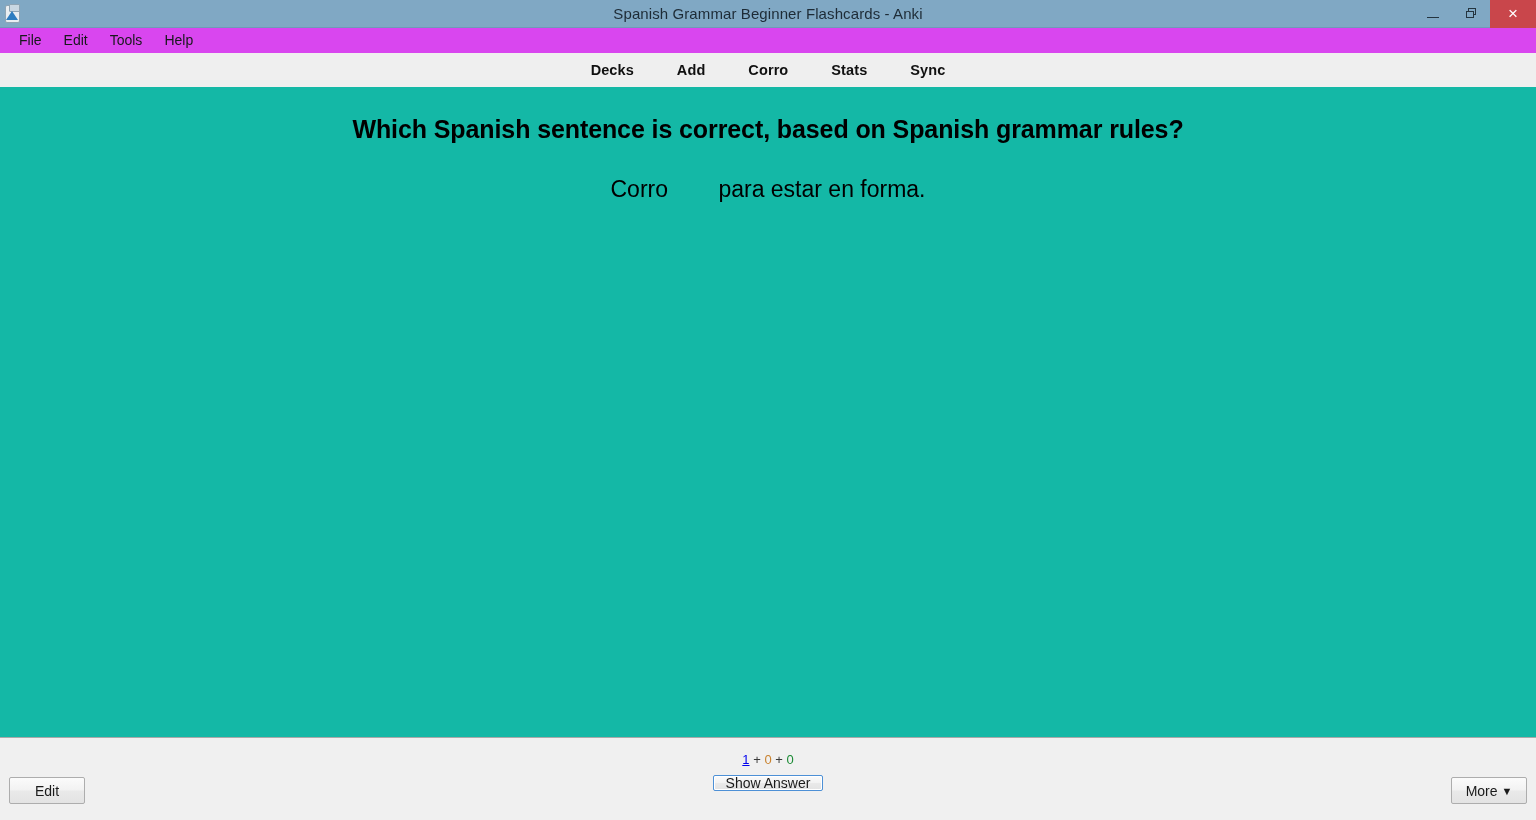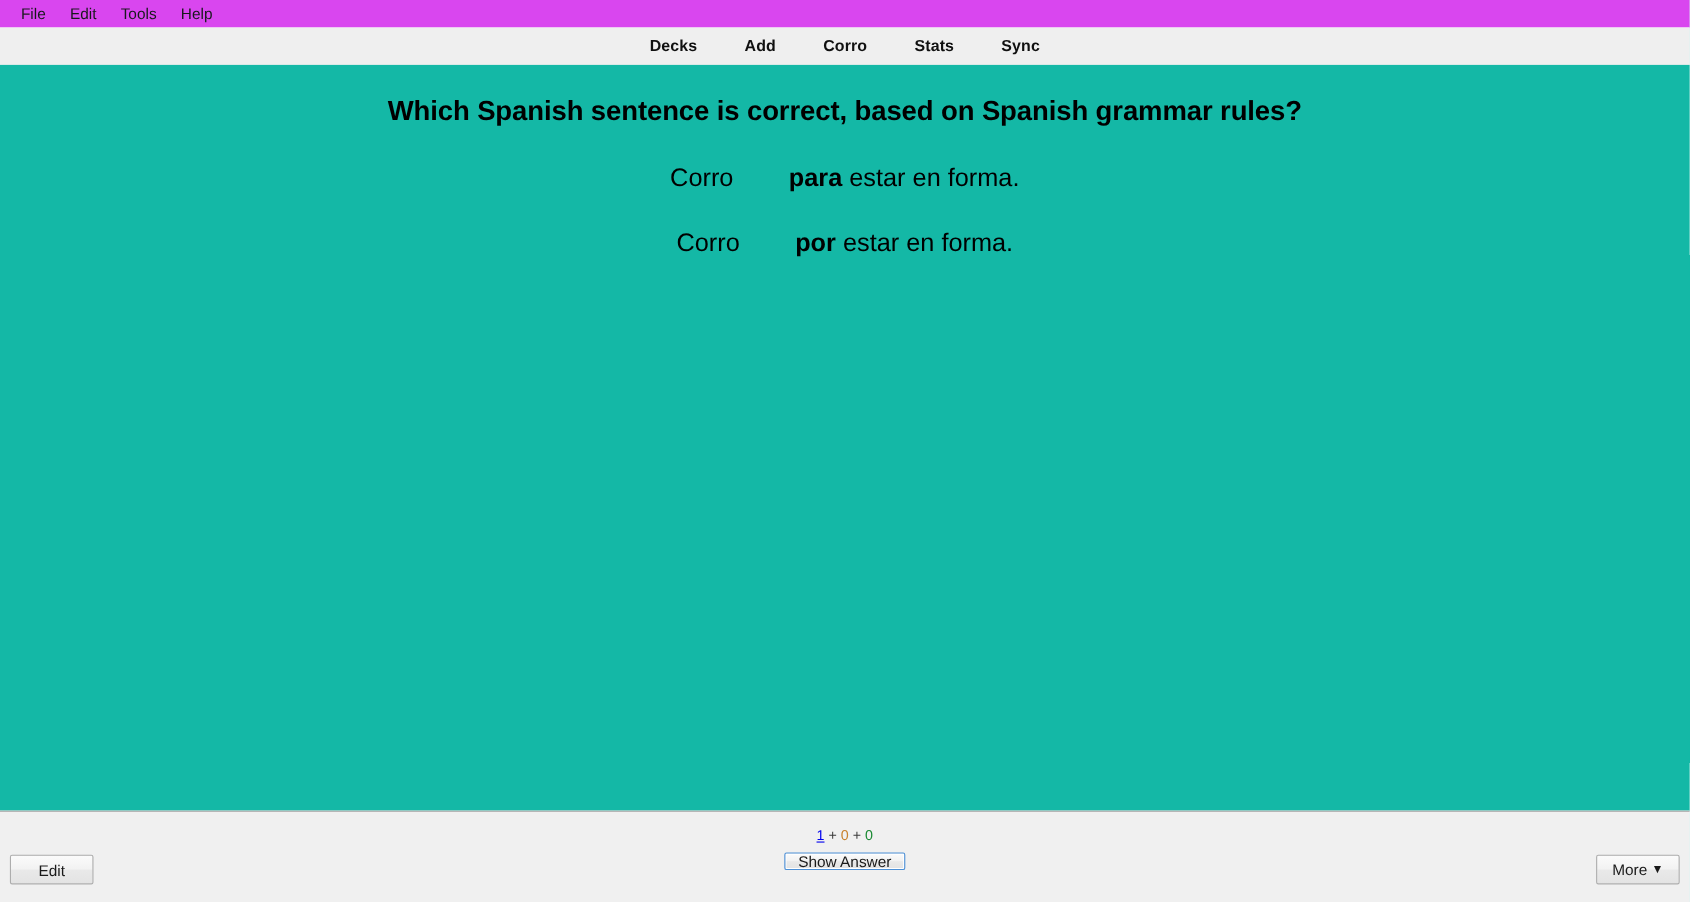--- a/index.html
+++ b/index.html
@@ -202,21 +202,21 @@
   }
   .q-line {
     font-size: 23px;
     color: #000000;
     line-height: 33px;
     margin: 0;
     padding: 13px 0;
     font-weight: normal;
   }
   .q-line b {
-    font-weight: bold;
+    font-weight: normal;
     margin-left: 44px;
   }
 
   
   .bottombar {
     height: 83px;
     min-height: 83px;
     background: #f0f0f0;
     border-top: 1px solid #a9a9a9;
     position: relative;
@@ -286,40 +286,56 @@
     font-size: 11px;
     position: relative;
     top: -1px;
   }
 </style>
 </head>
 <body>
 
 <div class="app">
 
+  <div class="titlebar">
+    <div class="app-icon">
+      <div class="card"></div>
+      <div class="card2"></div>
+      <div class="star"></div>
+    </div>
+    <div class="titlebar-title">Spanish Grammar Beginner Flashcards - Anki</div>
+    <div class="win-controls">
+      <div class="win-btn">
+        <span class="glyph-min"></span>
+      </div>
+      <div class="win-btn">
+        <span class="glyph-restore"></span>
+      </div>
+      <div class="win-btn close">×</div>
+    </div>
+  </div>
 
   <div class="menubar">
     <div class="menu-item">File</div>
     <div class="menu-item">Edit</div>
     <div class="menu-item">Tools</div>
     <div class="menu-item">Help</div>
   </div>
 
   <div class="toolbar">
     <div class="toolbar-link">Decks</div>
     <div class="toolbar-link">Add</div>
     <div class="toolbar-link">Corro</div>
     <div class="toolbar-link">Stats</div>
     <div class="toolbar-link">Sync</div>
   </div>
 
   <div class="card-area">
     <div class="q-title">Which Spanish sentence is correct, based on Spanish grammar rules?</div>
     <div class="q-line"><span>Corro </span><b>para</b><span> estar en forma.</span></div>
-    <div class="q-line"><span>Corro </span><b>por</b><span> estar en forma.</span></div>
   </div>
 
   <div class="bottombar">
     <div class="counts"><span class="c-new">1</span><span class="plus" style="white-space: pre;"> + </span><span class="c-learn">0</span><span class="plus" style="white-space: pre;"> + </span><span class="c-review">0</span></div>
     <button class="btn btn-edit">Edit</button>
     <button class="btn btn-show-answer">Show Answer</button>
     <button class="btn btn-more"><span>More</span> <span class="tri">▼</span></button>
   </div>
 
 </div>

